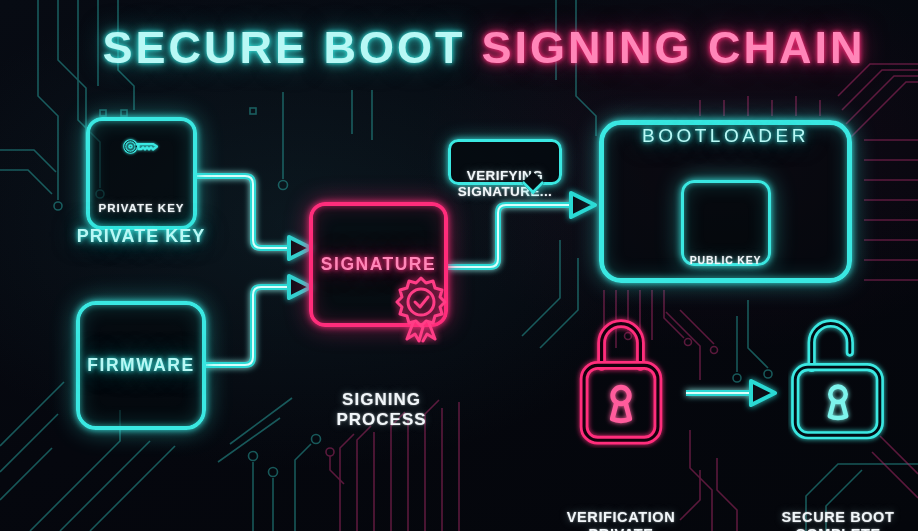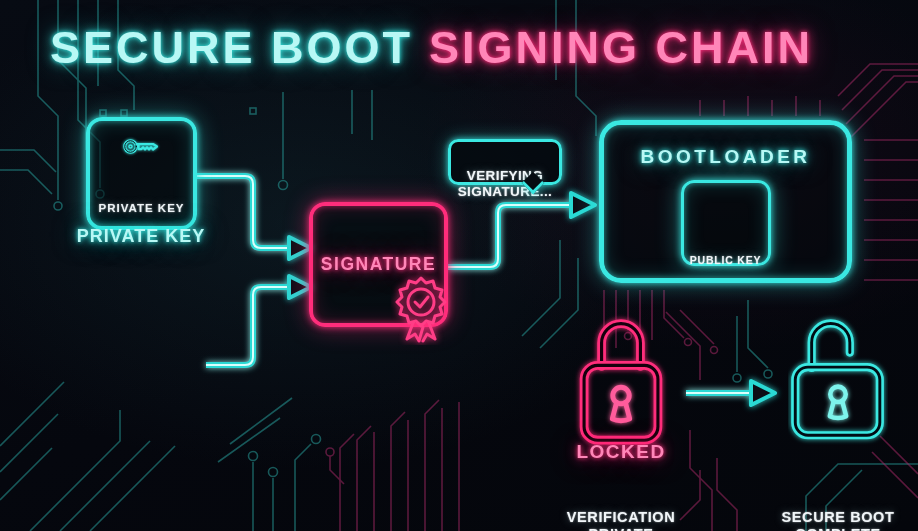--- a/index.html
+++ b/index.html
@@ -13,42 +13,42 @@
   }
   .layer{position:absolute;left:0;top:0;width:918px;height:531px;pointer-events:none;}
 
   
   .t-cyan{color:#b8f8f5;text-shadow:0 0 4px #35e6e0,0 0 11px rgba(53,230,224,.85),0 0 26px rgba(53,230,224,.5);}
   .t-pink{color:#ff86b8;text-shadow:0 0 4px #ff2d7b,0 0 11px rgba(255,45,123,.85),0 0 26px rgba(255,45,123,.5);}
   .t-white{color:#f1f6f9;text-shadow:0 0 2px rgba(255,255,255,.6),0 0 9px rgba(190,235,240,.35);margin-top:44px;}
 
   
   .title{position:absolute;top:22px;left:0;width:918px;padding-left:50px;box-sizing:border-box;
-         font-size:45px;font-weight:700;letter-spacing:3px;white-space:nowrap;}
+         text-align:center;font-size:45px;font-weight:700;letter-spacing:3px;white-space:nowrap;}
   .title .part2{margin-left:16px;}
 
   
   .nbox{position:absolute;box-sizing:border-box;border:4px solid #3ae8e2;border-radius:16px;
         background:rgba(3,9,13,.55);
         box-shadow:0 0 7px rgba(58,232,226,.95),0 0 24px rgba(58,232,226,.45),
                    inset 0 0 6px rgba(58,232,226,.6),inset 0 0 20px rgba(58,232,226,.22);}
   .nbox.pink{border-color:#ff2d7b;
         box-shadow:0 0 7px rgba(255,45,123,.95),0 0 24px rgba(255,45,123,.45),
                    inset 0 0 6px rgba(255,45,123,.6),inset 0 0 20px rgba(255,45,123,.22);}
   .pk-box{left:86px;top:117px;width:111px;height:113px;display:flex;flex-direction:column;
           align-items:center;justify-content:space-between;padding:14px 4px 12px;}
   .pk-box .inner-label{font-size:11.5px;font-weight:700;letter-spacing:1px;}
   .fw-box{left:76px;top:301px;width:130px;height:129px;border-radius:20px;
           display:flex;align-items:center;justify-content:center;}
   .fw-box .label{font-size:17.5px;font-weight:700;letter-spacing:1.5px;}
   .sig-box{left:309px;top:202px;width:139px;height:125px;display:flex;align-items:center;
            justify-content:center;padding-bottom:1px;box-sizing:border-box;}
   .sig-box .label{font-size:17.5px;font-weight:700;letter-spacing:1.5px;}
   .boot-box{left:599px;top:120px;width:253px;height:163px;border-radius:22px;border-width:5px;}
-  .boot-label{margin-top:21px;text-align:center;font-size:19px;font-weight:700;letter-spacing:3.5px;}
+  .boot-label{text-align:center;font-size:19px;font-weight:400;letter-spacing:3.5px;}
   .pubkey-box{position:absolute;left:50%;top:55px;transform:translateX(-50%);
               width:90px;height:86px;border-radius:13px;border-width:3px;
               display:flex;flex-direction:column;align-items:center;justify-content:space-between;
               padding:27px 2px 9px;}
   .pubkey-box .inner-label{font-size:10.5px;font-weight:700;letter-spacing:.8px;white-space:nowrap;}
 
   
   .caption{position:absolute;text-align:center;font-weight:700;white-space:pre-line;line-height:1.18;}
   .cap-pk{left:41px;top:226px;width:200px;font-size:18px;letter-spacing:1px;}
   .cap-sig{left:304px;top:346px;width:155px;font-size:17px;letter-spacing:1px;}
@@ -206,33 +206,38 @@
         <circle cx="14" cy="23" r="11.5" stroke-width="6"></circle>
         <circle cx="14" cy="23" r="11.5" stroke="#06131a" stroke-width="2"></circle>
         <circle cx="14" cy="23" r="3.2" stroke-width="3"></circle>
         <path stroke-width="4.5" d="M26 18 H59 L67 23 L59 29 L55 24.5 L51 29 L47 24.5 L43 29 L39 24.5 L36 28 H30 V18 Z"></path>
       </g>
     </svg>
     <div class="inner-label t-white">PRIVATE KEY</div>
   </div>
   <div class="caption cap-pk t-cyan">PRIVATE KEY</div>
 
+  <div class="nbox fw-box">
+    <div class="label t-cyan">FIRMWARE</div>
+  </div>
 
   <div class="nbox pink sig-box">
     <div class="label t-pink">SIGNATURE</div>
   </div>
   <svg class="layer" style="left:391px;top:271px;width:60px;height:74px;" viewBox="0 0 60 74">
     <g fill="none" stroke="#ff3d86" stroke-width="3" stroke-linejoin="round" stroke-linecap="round" style="filter:drop-shadow(0 0 3.5px rgba(255,45,123,.95));">
       <path d="M30 7 L35 12 L42 10 L44 17 L51 19 L49 26 L54 31 L49 36 L51 43 L44 45 L42 52 L35 50 L30 55 L25 50 L18 52 L16 45 L9 43 L11 36 L6 31 L11 26 L9 19 L16 17 L18 10 L25 12 Z"></path>
       <circle cx="30" cy="31" r="13"></circle>
       <path d="M24 31 L29 36 L37 26"></path>
       <path d="M22 52 L16 68 L24 63 L28 70 L32 56"></path>
       <path d="M38 52 L44 68 L36 63 L32 70"></path>
     </g>
   </svg>
+  <div class="caption cap-sig t-white">SIGNING
+PROCESS</div>
 
   <div class="bubble">
     <div class="txt t-white">VERIFYING
 SIGNATURE...</div>
     <div class="bubble-tail"></div>
   </div>
 
   <div class="nbox boot-box">
     <div class="boot-label t-cyan">BOOTLOADER</div>
     <div class="nbox pubkey-box">
@@ -260,21 +265,20 @@
     </defs>
     <g filter="url(#gp)" fill="none" stroke-linecap="round" stroke-linejoin="round">
       <path d="M30 56 V32 a20 20 0 0 1 40 0 V56" stroke="#ff2d7b" stroke-width="9"></path>
       <path d="M30 56 V32 a20 20 0 0 1 40 0 V56" stroke="#13040d" stroke-width="3.2"></path>
       <rect x="12" y="55" width="76" height="77" rx="14" stroke="#ff2d7b" stroke-width="9"></rect>
       <rect x="12" y="55" width="76" height="77" rx="14" stroke="#13040d" stroke-width="3.2"></rect>
       <circle cx="50" cy="86" r="8.5" stroke="#ff5c9c" stroke-width="5"></circle>
       <path d="M45.5 93 L41 110 a13 7 0 0 0 18 0 L54.5 93" stroke="#ff5c9c" stroke-width="5"></path>
     </g>
   </svg>
-  <div class="caption cap-locked-l t-pink">LOCKED</div>
   <div class="caption cap-locked-c t-white">VERIFICATION
 PRIVATE</div>
 
   <svg class="layer" style="left:788px;top:308px;width:100px;height:140px;" viewBox="0 0 110 150">
     <defs>
       <filter id="gu" x="-50%" y="-50%" width="200%" height="200%">
         <feGaussianBlur stdDeviation="3" result="b"></feGaussianBlur>
         <feMerge>
             <feMergeNode in="b"></feMergeNode>
             <feMergeNode in="SourceGraphic"></feMergeNode>

